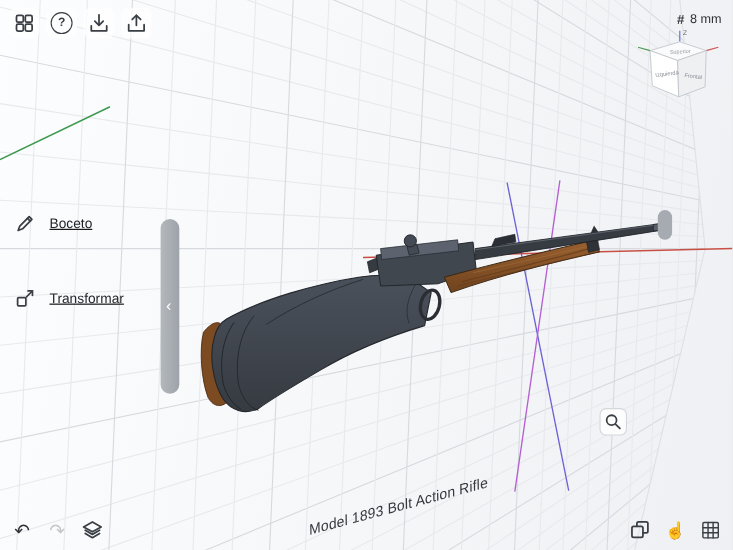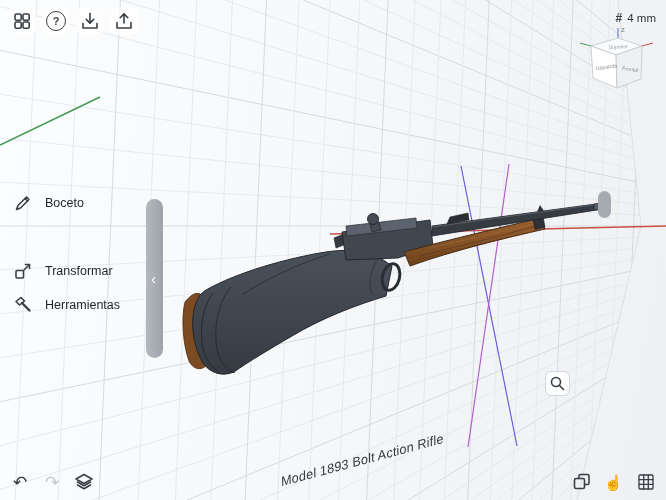--- a/index.html
+++ b/index.html
@@ -12,21 +12,21 @@
   .iconbtn svg{display:block;}
   .glyph{font-size:17px;line-height:1;color:#2f3338;}
   .glyph.disabled{color:#c3c7cc;}
   
   #grid-indicator{position:absolute;right:10px;top:11px;display:flex;align-items:center;gap:5px;
                   font-size:11.5px;color:#2f3338;cursor:pointer;}
   #grid-indicator .hash{font-weight:bold;font-size:12px;color:#3a3f45;}
   
   #viewcube{position:absolute;right:4px;top:22px;width:86px;height:86px;cursor:pointer;}
   
-  .menu-item{position:absolute;left:12px;display:flex;align-items:center;gap:11px;height:30px;cursor:pointer;}
+  .menu-item{position:absolute;left:12px;display:flex;align-items:center;gap:11px;height:30px;cursor:pointer;text-decoration:underline;}
   .menu-item .label{font-size:12.5px;color:#1f2328;}
   
   #left-handle{position:absolute;left:146px;top:199px;width:17px;height:159px;border-radius:9px;
                background:linear-gradient(90deg,#b3b8bd,#9ea3a9);cursor:pointer;
                display:flex;align-items:center;justify-content:center;}
   #left-handle .chev{color:#ffffff;font-size:15px;line-height:1;transform:translateX(-1px);}
   #right-handle{position:absolute;left:598px;top:191px;width:13px;height:27px;border-radius:6.5px;
                 background:#a6abb2;cursor:pointer;}
   
   #floor-caption{position:absolute;left:281px;top:474px;transform:rotate(-15deg) skewX(-14deg);
@@ -264,21 +264,21 @@
   <div class="iconbtn" style="left:110px;top:7px;">
     <svg width="22" height="22" viewBox="0 0 22 22" class="stroke-ic">
       <path d="M11,13 V4"></path>
         <path d="M7.2,7.7 L11,3.9 L14.8,7.7"></path>
         <path d="M4,12.5 V18 H18 V12.5"></path>
     </svg>
   </div>
 
   <div id="grid-indicator">
     <span class="hash">#</span>
-    <span>4 mm</span>
+    <span>8 mm</span>
   </div>
 
   <div id="viewcube">
     <svg width="86" height="86" viewBox="0 0 86 86">
       <line x1="42" y1="16" x2="42" y2="6" stroke="#5a6acf" stroke-width="1"></line>
       <text x="45" y="10" font-size="6" fill="#666b71">Z</text>
       <line x1="66" y1="24" x2="77" y2="21" stroke="#d05050" stroke-width="1"></line>
       <line x1="15" y1="24" x2="4" y2="21" stroke="#4a9a55" stroke-width="1"></line>
       <polygon points="15,24 42,16 66,24 40,33" fill="#fafbfc" stroke="#c2c6cb" stroke-width="0.8"></polygon>
       <polygon points="15,24 40,33 41,66 17,56" fill="#ffffff" stroke="#c2c6cb" stroke-width="0.8"></polygon>
@@ -297,27 +297,20 @@
     <span class="label">Boceto</span>
   </div>
   <div class="menu-item" style="top:256px;">
     <svg width="22" height="22" viewBox="0 0 22 22" class="stroke-ic">
       <rect x="4" y="10.5" width="7.5" height="7.5" rx="1"></rect>
         <path d="M12,10 L17.5,4.5"></path>
         <path d="M13.5,4.5 H17.5 V8.5"></path>
     </svg>
     <span class="label">Transformar</span>
   </div>
-  <div class="menu-item" style="top:290px;">
-    <svg width="22" height="22" viewBox="0 0 22 22" class="stroke-ic">
-      <path d="M4,7.5 L9,3.5 L12.5,7 L7.5,11 Z"></path>
-        <path d="M10,9 L17.5,16.5" stroke-width="2.4"></path>
-    </svg>
-    <span class="label">Herramientas</span>
-  </div>
 
   <div id="left-handle">
     <span class="chev">‹</span>
   </div>
   <div id="right-handle"></div>
 
   <div id="zoom-fit">
     <svg width="17" height="17" viewBox="0 0 17 17" class="stroke-ic">
       <circle cx="7" cy="7" r="4.5"></circle>
         <path d="M10.5,10.5 L14.5,14.5"></path>

